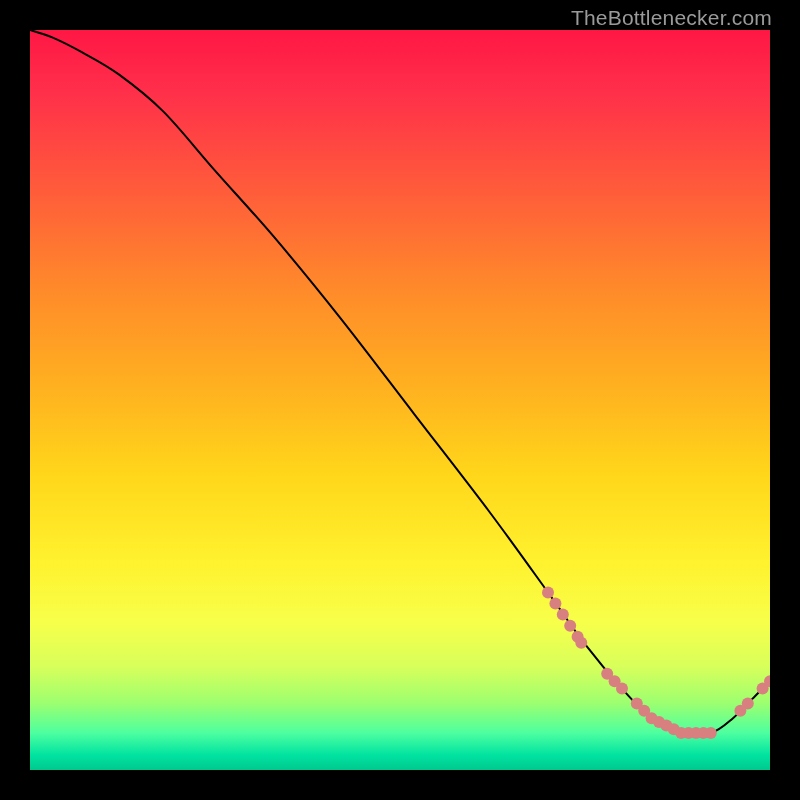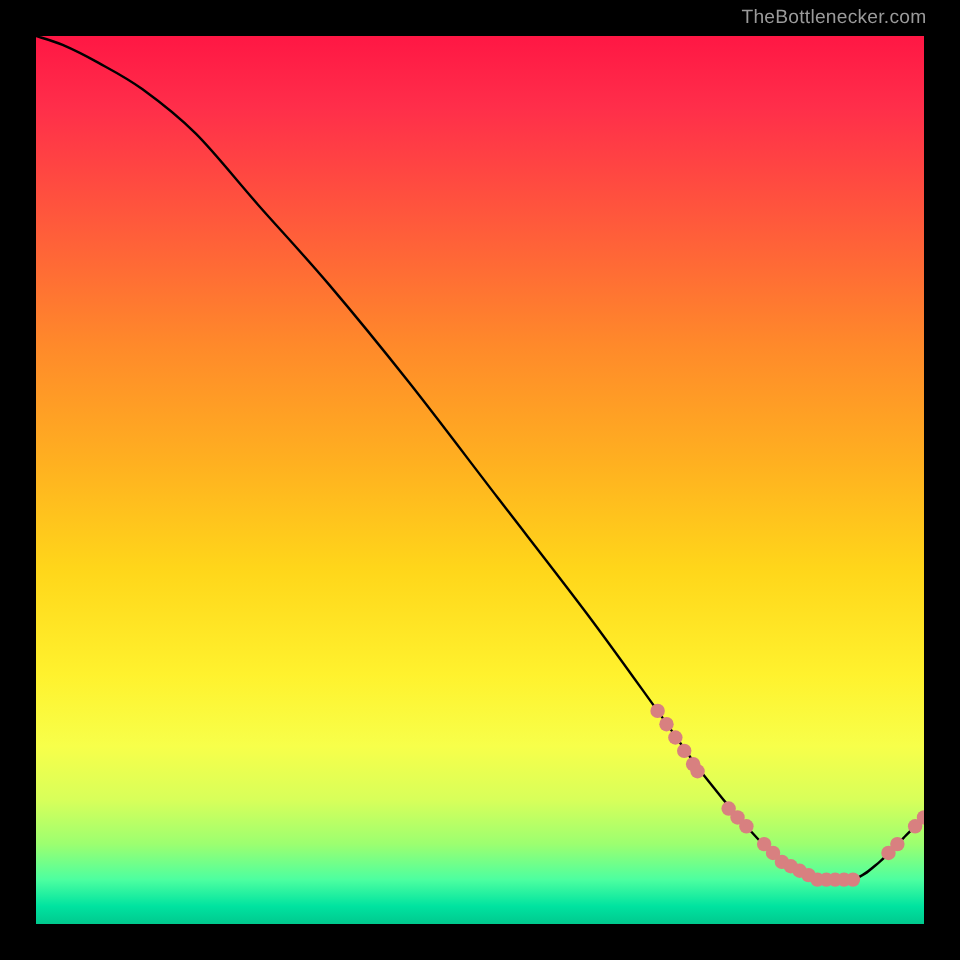--- a/index.html
+++ b/index.html
@@ -44,21 +44,21 @@
       #4dffa0 95%,
       #00e3a0 98%,
       #00c98e 100%
     );
   }
   .watermark {
     position: absolute;
     top: 6px;
     right: 28px;
     color: #9a9a9a;
-    font-size: 16px;
+    font-size: 21px;
     letter-spacing: 0.2px;
   }
   svg.curve {
     position: absolute;
     inset: 0;
   }
 </style>
 </head>
 <body>
 

